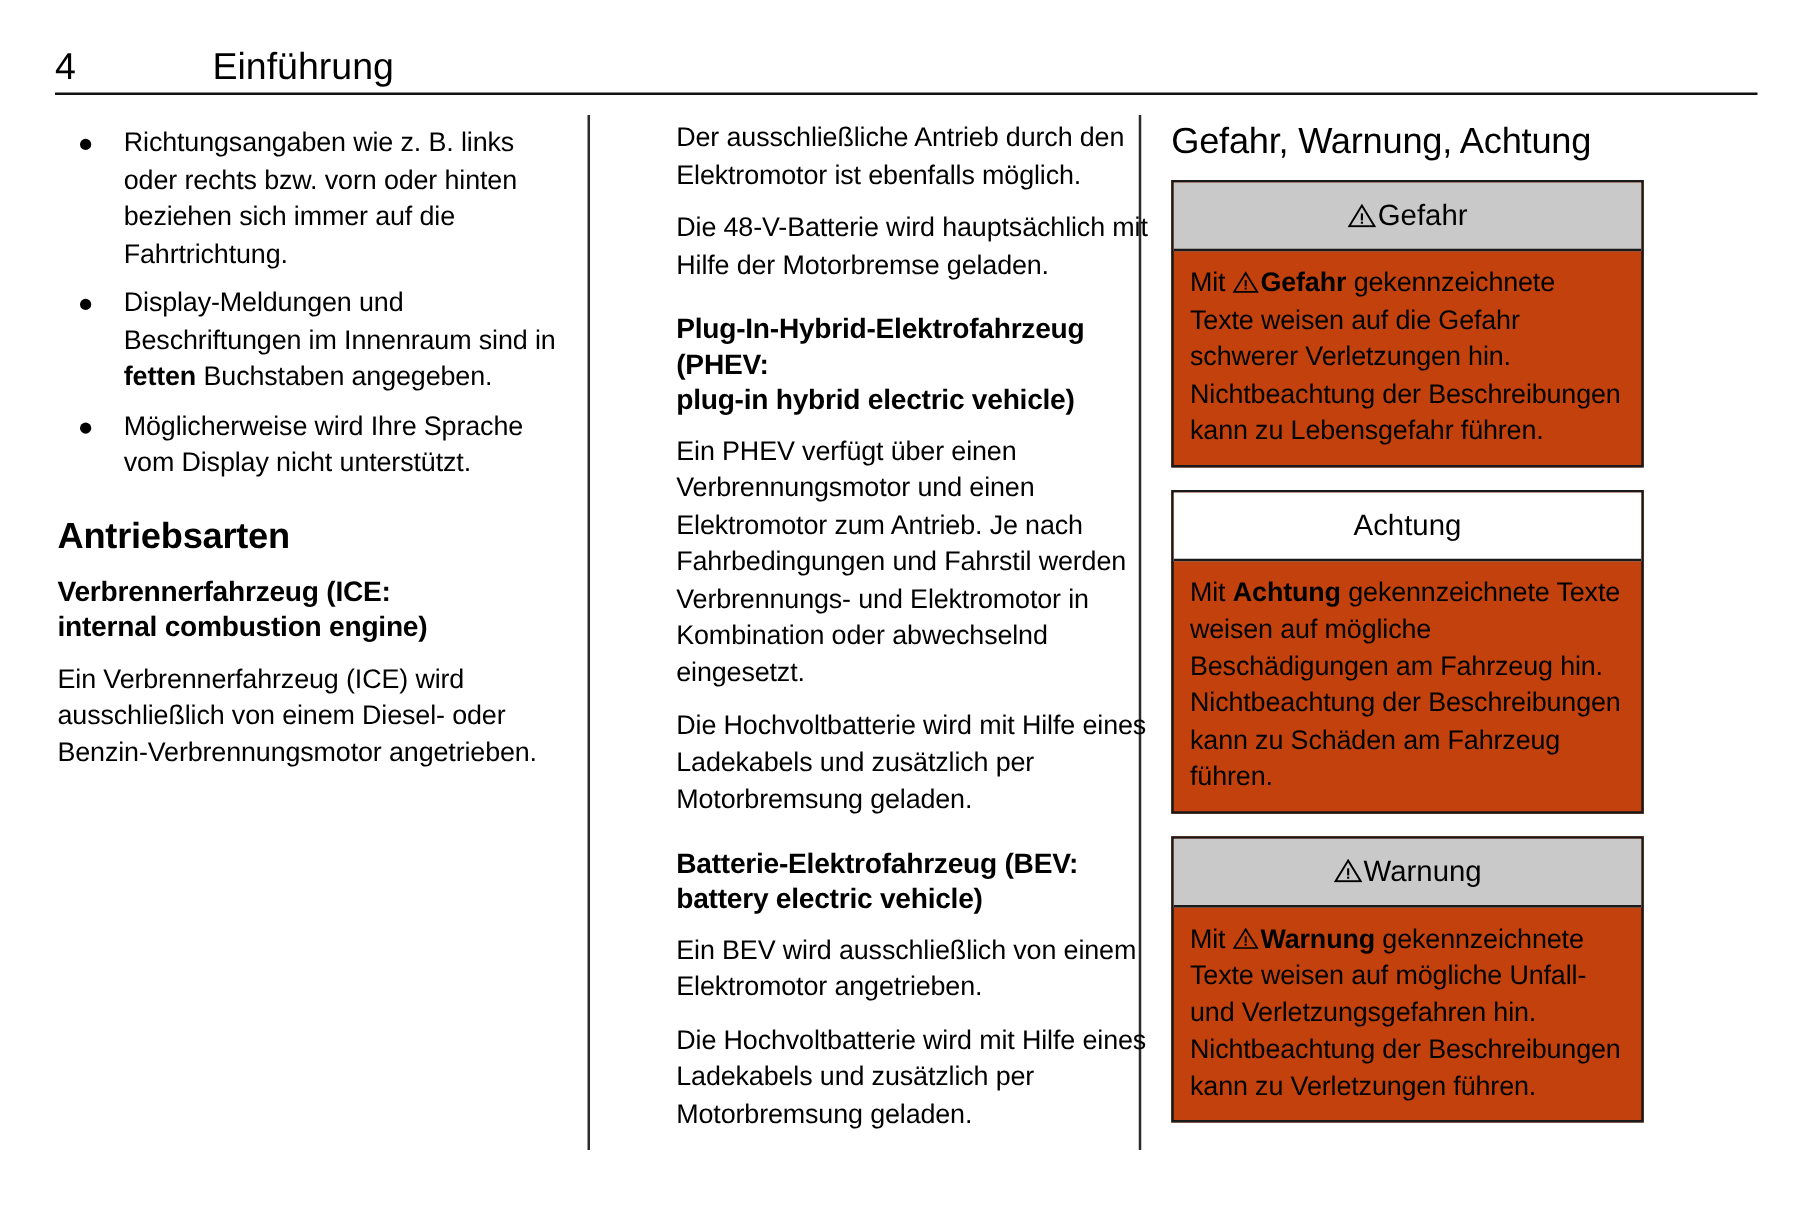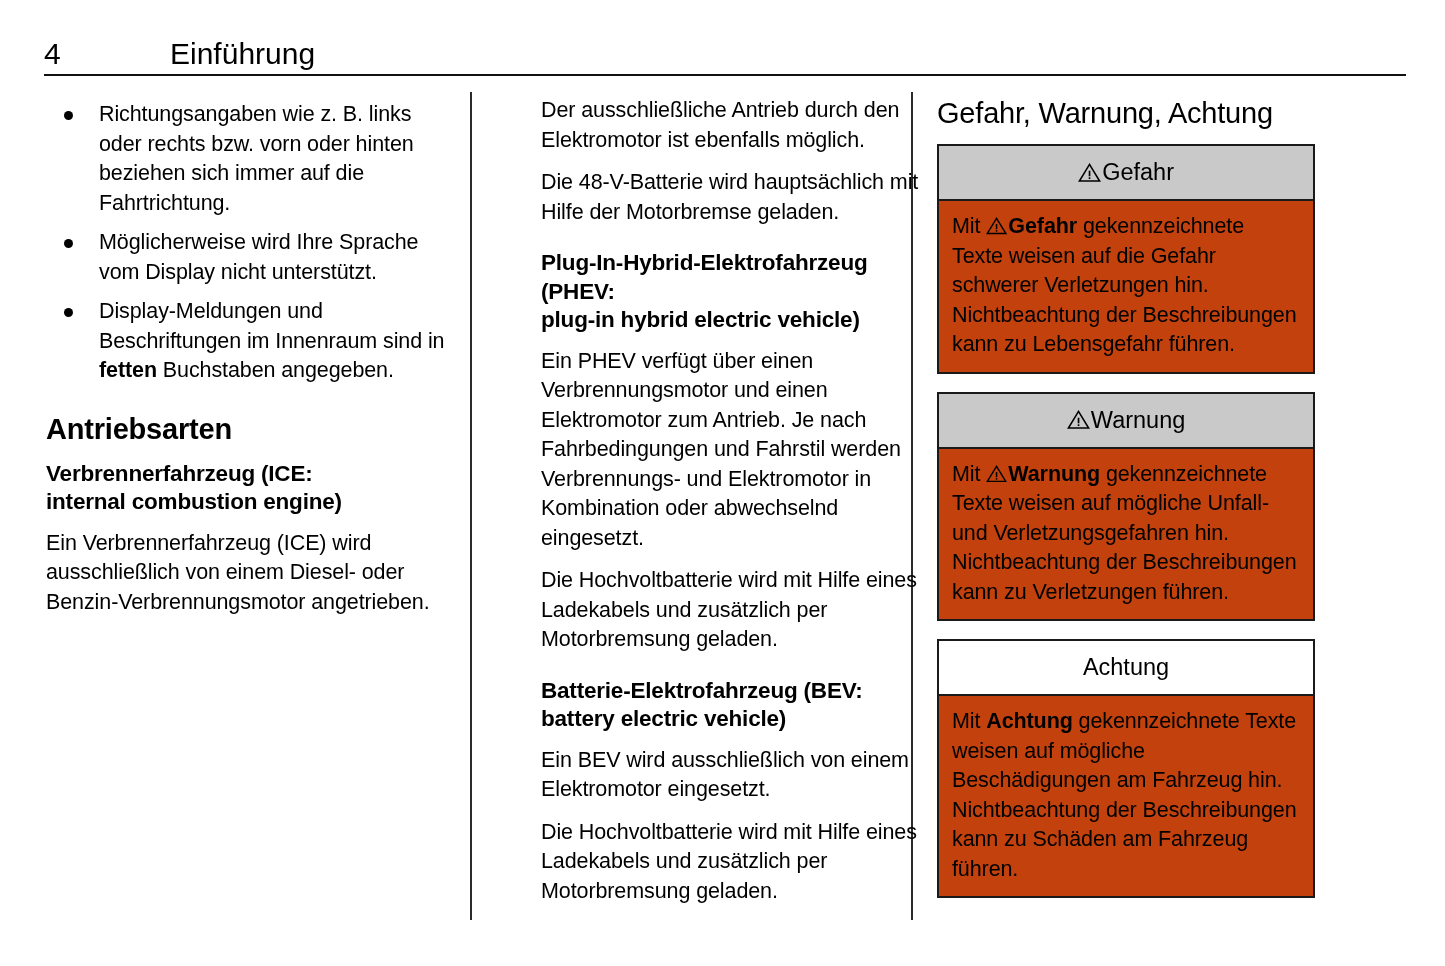--- a/index.html
+++ b/index.html
@@ -180,24 +180,24 @@
 <div id="divider-1" class="col-divider"></div>
 <div id="divider-2" class="col-divider"></div>
 
 <div id="column-1" class="column">
 
   <ul class="bullets">
     <li>
       <span class="dot"></span><span>Richtungsangaben wie z. B. links oder rechts bzw. vorn oder hinten beziehen sich immer auf die Fahrtrichtung.</span>
     </li>
     <li>
-      <span class="dot"></span><span>Möglicherweise wird Ihre Sprache vom Display nicht unterstützt.</span>
+      <span class="dot"></span><span>Display-Meldungen und Beschriftungen im Innenraum sind in </span><b>fetten</b><span> Buchstaben angegeben.</span>
     </li>
     <li>
-      <span class="dot"></span><span>Display-Meldungen und Beschriftungen im Innenraum sind in </span><b>fetten</b><span> Buchstaben angegeben.</span>
+      <span class="dot"></span><span>Möglicherweise wird Ihre Sprache vom Display nicht unterstützt.</span>
     </li>
   </ul>
 
   <h1 class="h1">Antriebsarten</h1>
 
   <h2 class="h2 first">
     <span>Verbrennerfahrzeug (ICE:</span><br>
     <span class="en">internal combustion engine)</span>
   </h2>
   <p class="para">Ein Verbrennerfahrzeug (ICE) wird ausschließlich von einem Diesel- oder Benzin-Verbrennungsmotor angetrieben.</p>
@@ -215,53 +215,53 @@
     <span>(PHEV:</span><br>
     <span class="en">plug-in hybrid electric vehicle)</span>
   </h2>
   <p class="para">Ein PHEV verfügt über einen Verbrennungsmotor und einen Elektromotor zum Antrieb. Je nach Fahrbedingungen und Fahrstil werden Verbrennungs- und Elektromotor in Kombination oder abwechselnd eingesetzt.</p>
   <p class="para">Die Hochvoltbatterie wird mit Hilfe eines Ladekabels und zusätzlich per Motorbremsung geladen.</p>
 
   <h2 class="h2">
     <span>Batterie-Elektrofahrzeug (BEV:</span><br>
     <span class="en">battery electric vehicle)</span>
   </h2>
-  <p class="para">Ein BEV wird ausschließlich von einem Elektromotor eingesetzt.</p>
+  <p class="para">Ein BEV wird ausschließlich von einem Elektromotor angetrieben.</p>
   <p class="para">Die Hochvoltbatterie wird mit Hilfe eines Ladekabels und zusätzlich per Motorbremsung geladen.</p>
 
 </div>
 
 <div id="column-3" class="column">
 
   <h1 class="notice-heading">Gefahr, Warnung, Achtung</h1>
 
   <div class="notice">
     <div class="notice-title shaded"><span class="tri"><svg viewBox="0 0 24 21">
             <path d="M12 1.6 L23 19.6 L1 19.6 Z" fill="none" stroke="#000" stroke-width="1.7" stroke-linejoin="miter"></path>
             <rect x="11.1" y="8.4" width="1.85" height="6.1" fill="#000"></rect>
             <rect x="11.1" y="15.6" width="1.85" height="1.85" fill="#000"></rect>
           </svg></span><span>Gefahr</span></div>
     <div class="notice-body"><span>Mit </span><span class="tri"><svg viewBox="0 0 24 21">
             <path d="M12 1.6 L23 19.6 L1 19.6 Z" fill="none" stroke="#000" stroke-width="1.7" stroke-linejoin="miter"></path>
             <rect x="11.1" y="8.4" width="1.85" height="6.1" fill="#000"></rect>
             <rect x="11.1" y="15.6" width="1.85" height="1.85" fill="#000"></rect>
           </svg></span><b>Gefahr</b><span> gekennzeichnete Texte weisen auf die Gefahr schwerer Verletzungen hin. Nichtbeachtung der Beschreibungen kann zu Lebensgefahr führen.</span></div>
-  </div>
-
-  <div class="notice">
-    <div class="notice-title shaded"><span class="tri"><svg viewBox="0 0 24 21">
-            <path d="M12 1.6 L23 19.6 L1 19.6 Z" fill="none" stroke="#000" stroke-width="1.7" stroke-linejoin="miter"></path>
-            <rect x="11.1" y="8.4" width="1.85" height="6.1" fill="#000"></rect>
-            <rect x="11.1" y="15.6" width="1.85" height="1.85" fill="#000"></rect>
-          </svg></span><span>Warnung</span></div>
-    <div class="notice-body"><span>Mit </span><span class="tri"><svg viewBox="0 0 24 21">
-            <path d="M12 1.6 L23 19.6 L1 19.6 Z" fill="none" stroke="#000" stroke-width="1.7" stroke-linejoin="miter"></path>
-            <rect x="11.1" y="8.4" width="1.85" height="6.1" fill="#000"></rect>
-            <rect x="11.1" y="15.6" width="1.85" height="1.85" fill="#000"></rect>
-          </svg></span><b>Warnung</b><span> gekennzeichnete Texte weisen auf mögliche Unfall- und Verletzungsgefahren hin. Nichtbeachtung der Beschreibungen kann zu Verletzungen führen.</span></div>
   </div>
 
   <div class="notice">
     <div class="notice-title plain"><span>Achtung</span></div>
     <div class="notice-body"><span>Mit </span><b>Achtung</b><span> gekennzeichnete Texte weisen auf mögliche Beschädigungen am Fahrzeug hin. Nichtbeachtung der Beschreibungen kann zu Schäden am Fahrzeug führen.</span></div>
   </div>
 
+  <div class="notice">
+    <div class="notice-title shaded"><span class="tri"><svg viewBox="0 0 24 21">
+            <path d="M12 1.6 L23 19.6 L1 19.6 Z" fill="none" stroke="#000" stroke-width="1.7" stroke-linejoin="miter"></path>
+            <rect x="11.1" y="8.4" width="1.85" height="6.1" fill="#000"></rect>
+            <rect x="11.1" y="15.6" width="1.85" height="1.85" fill="#000"></rect>
+          </svg></span><span>Warnung</span></div>
+    <div class="notice-body"><span>Mit </span><span class="tri"><svg viewBox="0 0 24 21">
+            <path d="M12 1.6 L23 19.6 L1 19.6 Z" fill="none" stroke="#000" stroke-width="1.7" stroke-linejoin="miter"></path>
+            <rect x="11.1" y="8.4" width="1.85" height="6.1" fill="#000"></rect>
+            <rect x="11.1" y="15.6" width="1.85" height="1.85" fill="#000"></rect>
+          </svg></span><b>Warnung</b><span> gekennzeichnete Texte weisen auf mögliche Unfall- und Verletzungsgefahren hin. Nichtbeachtung der Beschreibungen kann zu Verletzungen führen.</span></div>
+  </div>
+
 </div>
 
 </body></html>

